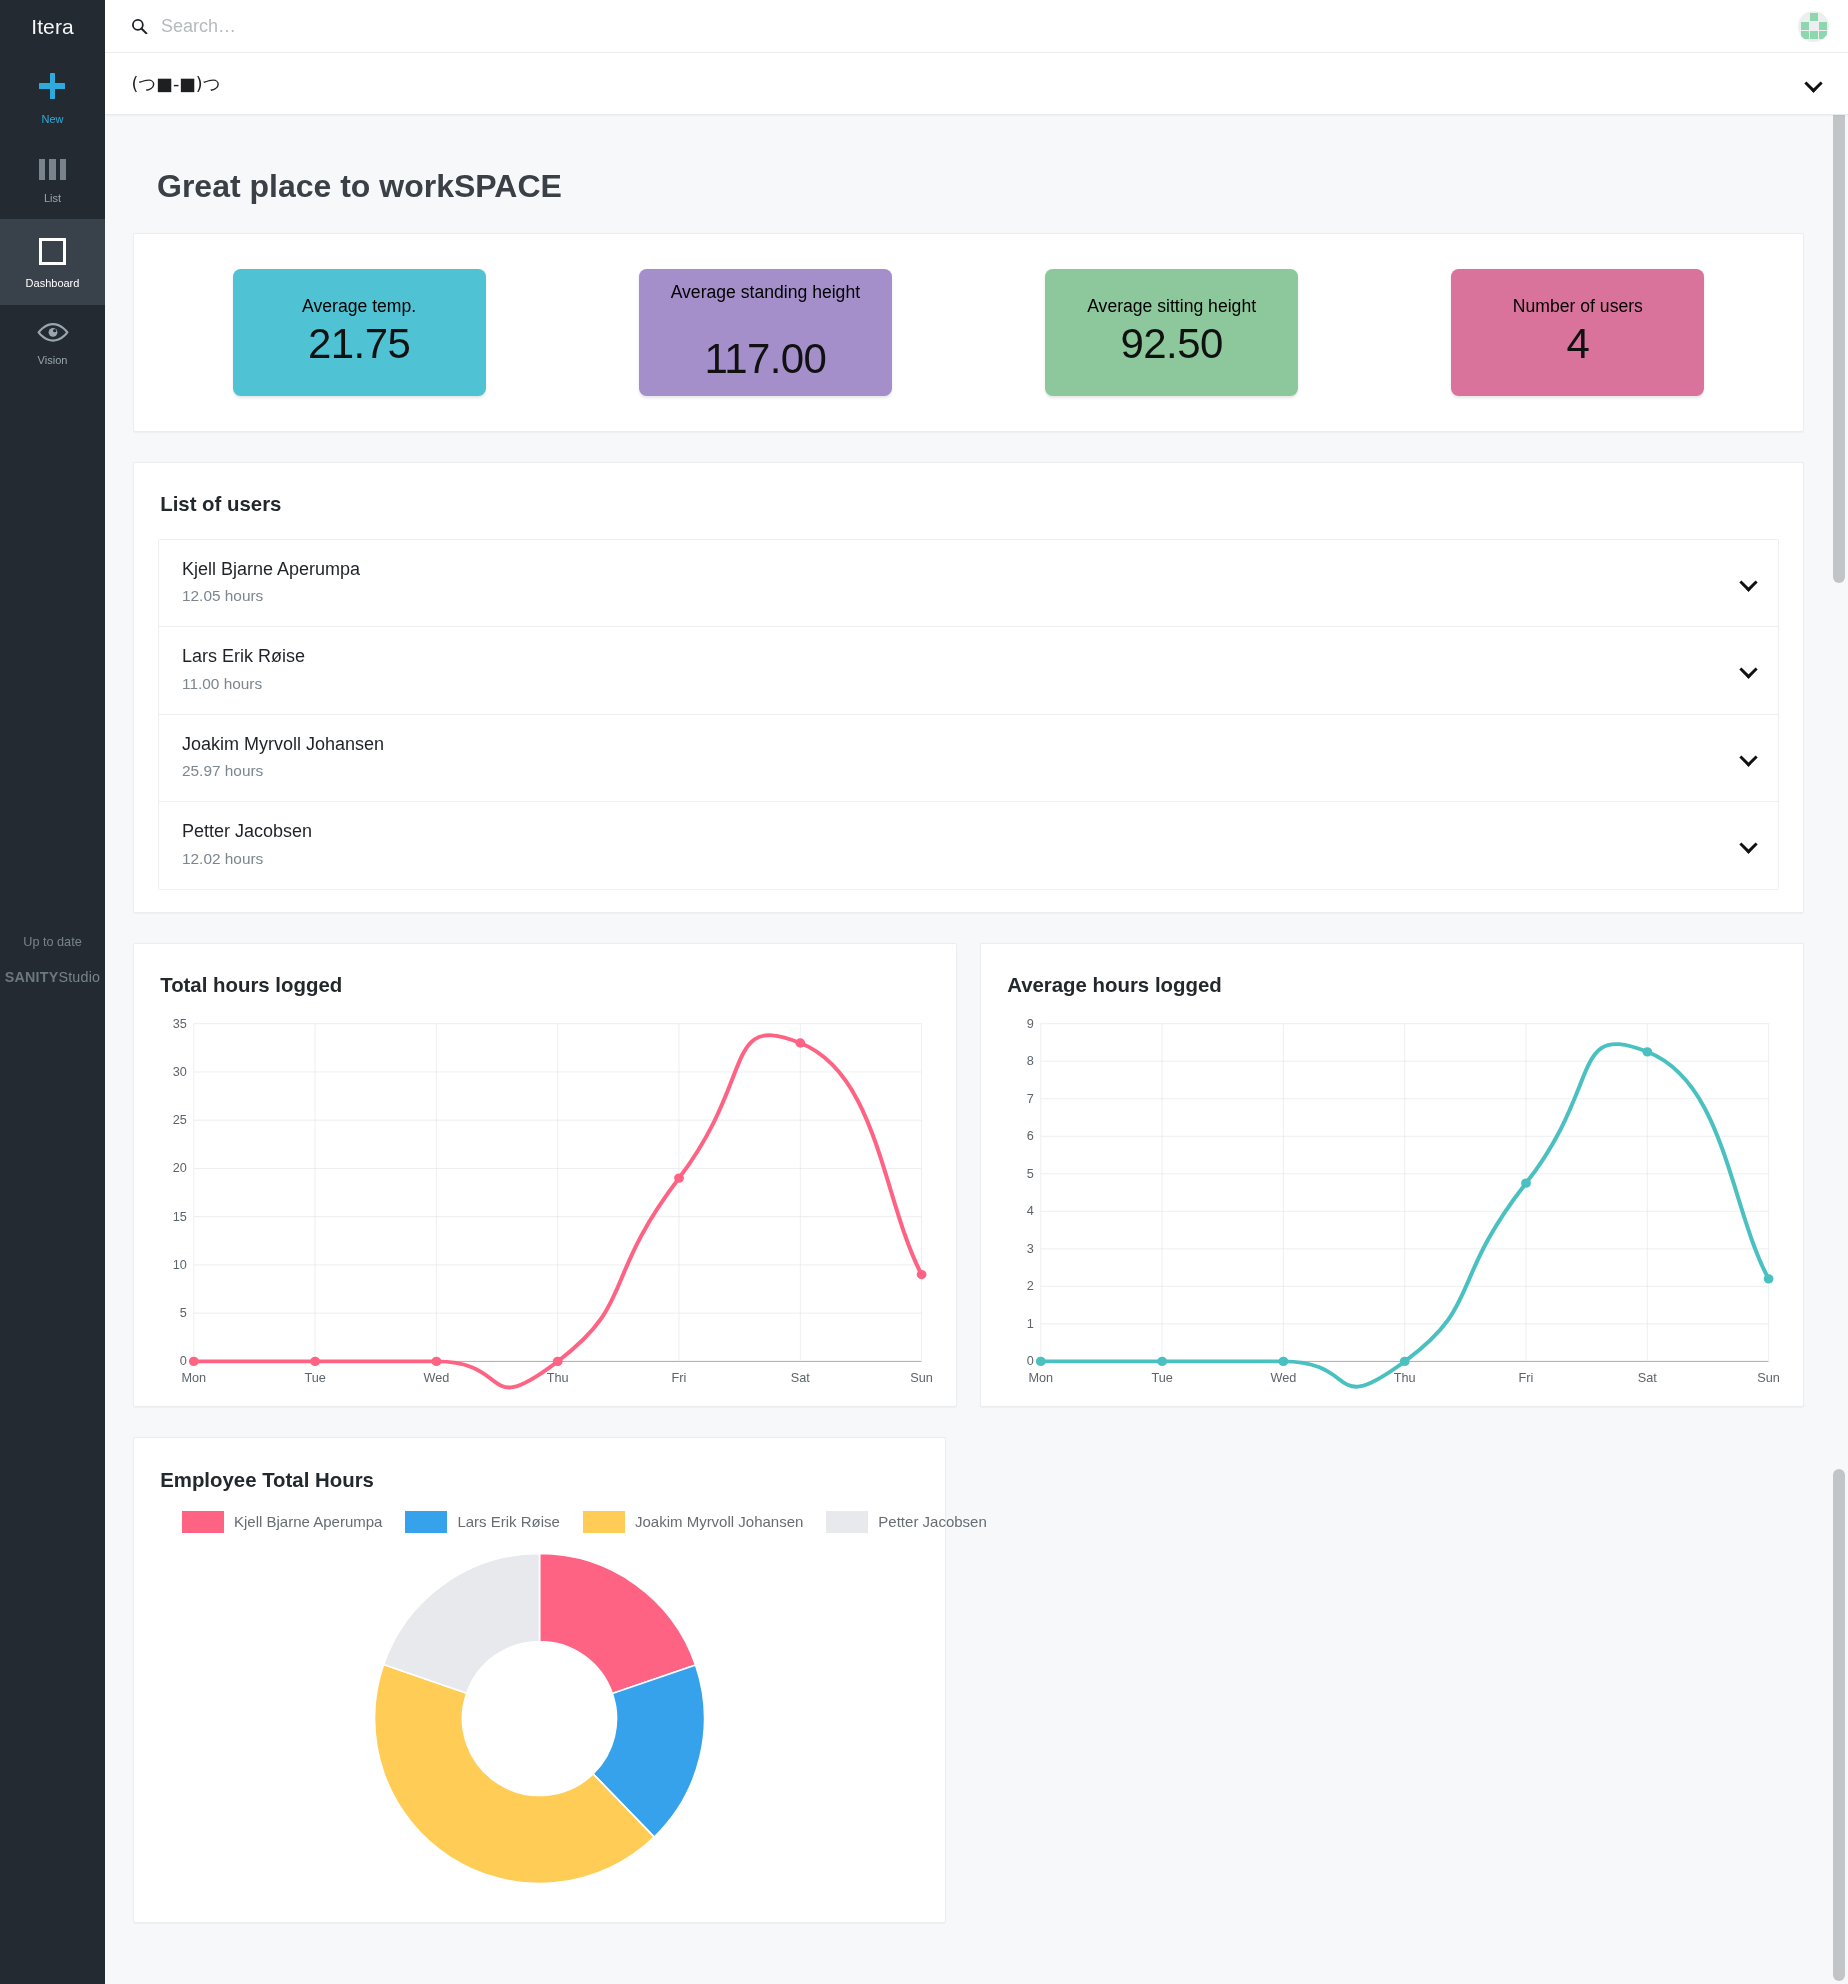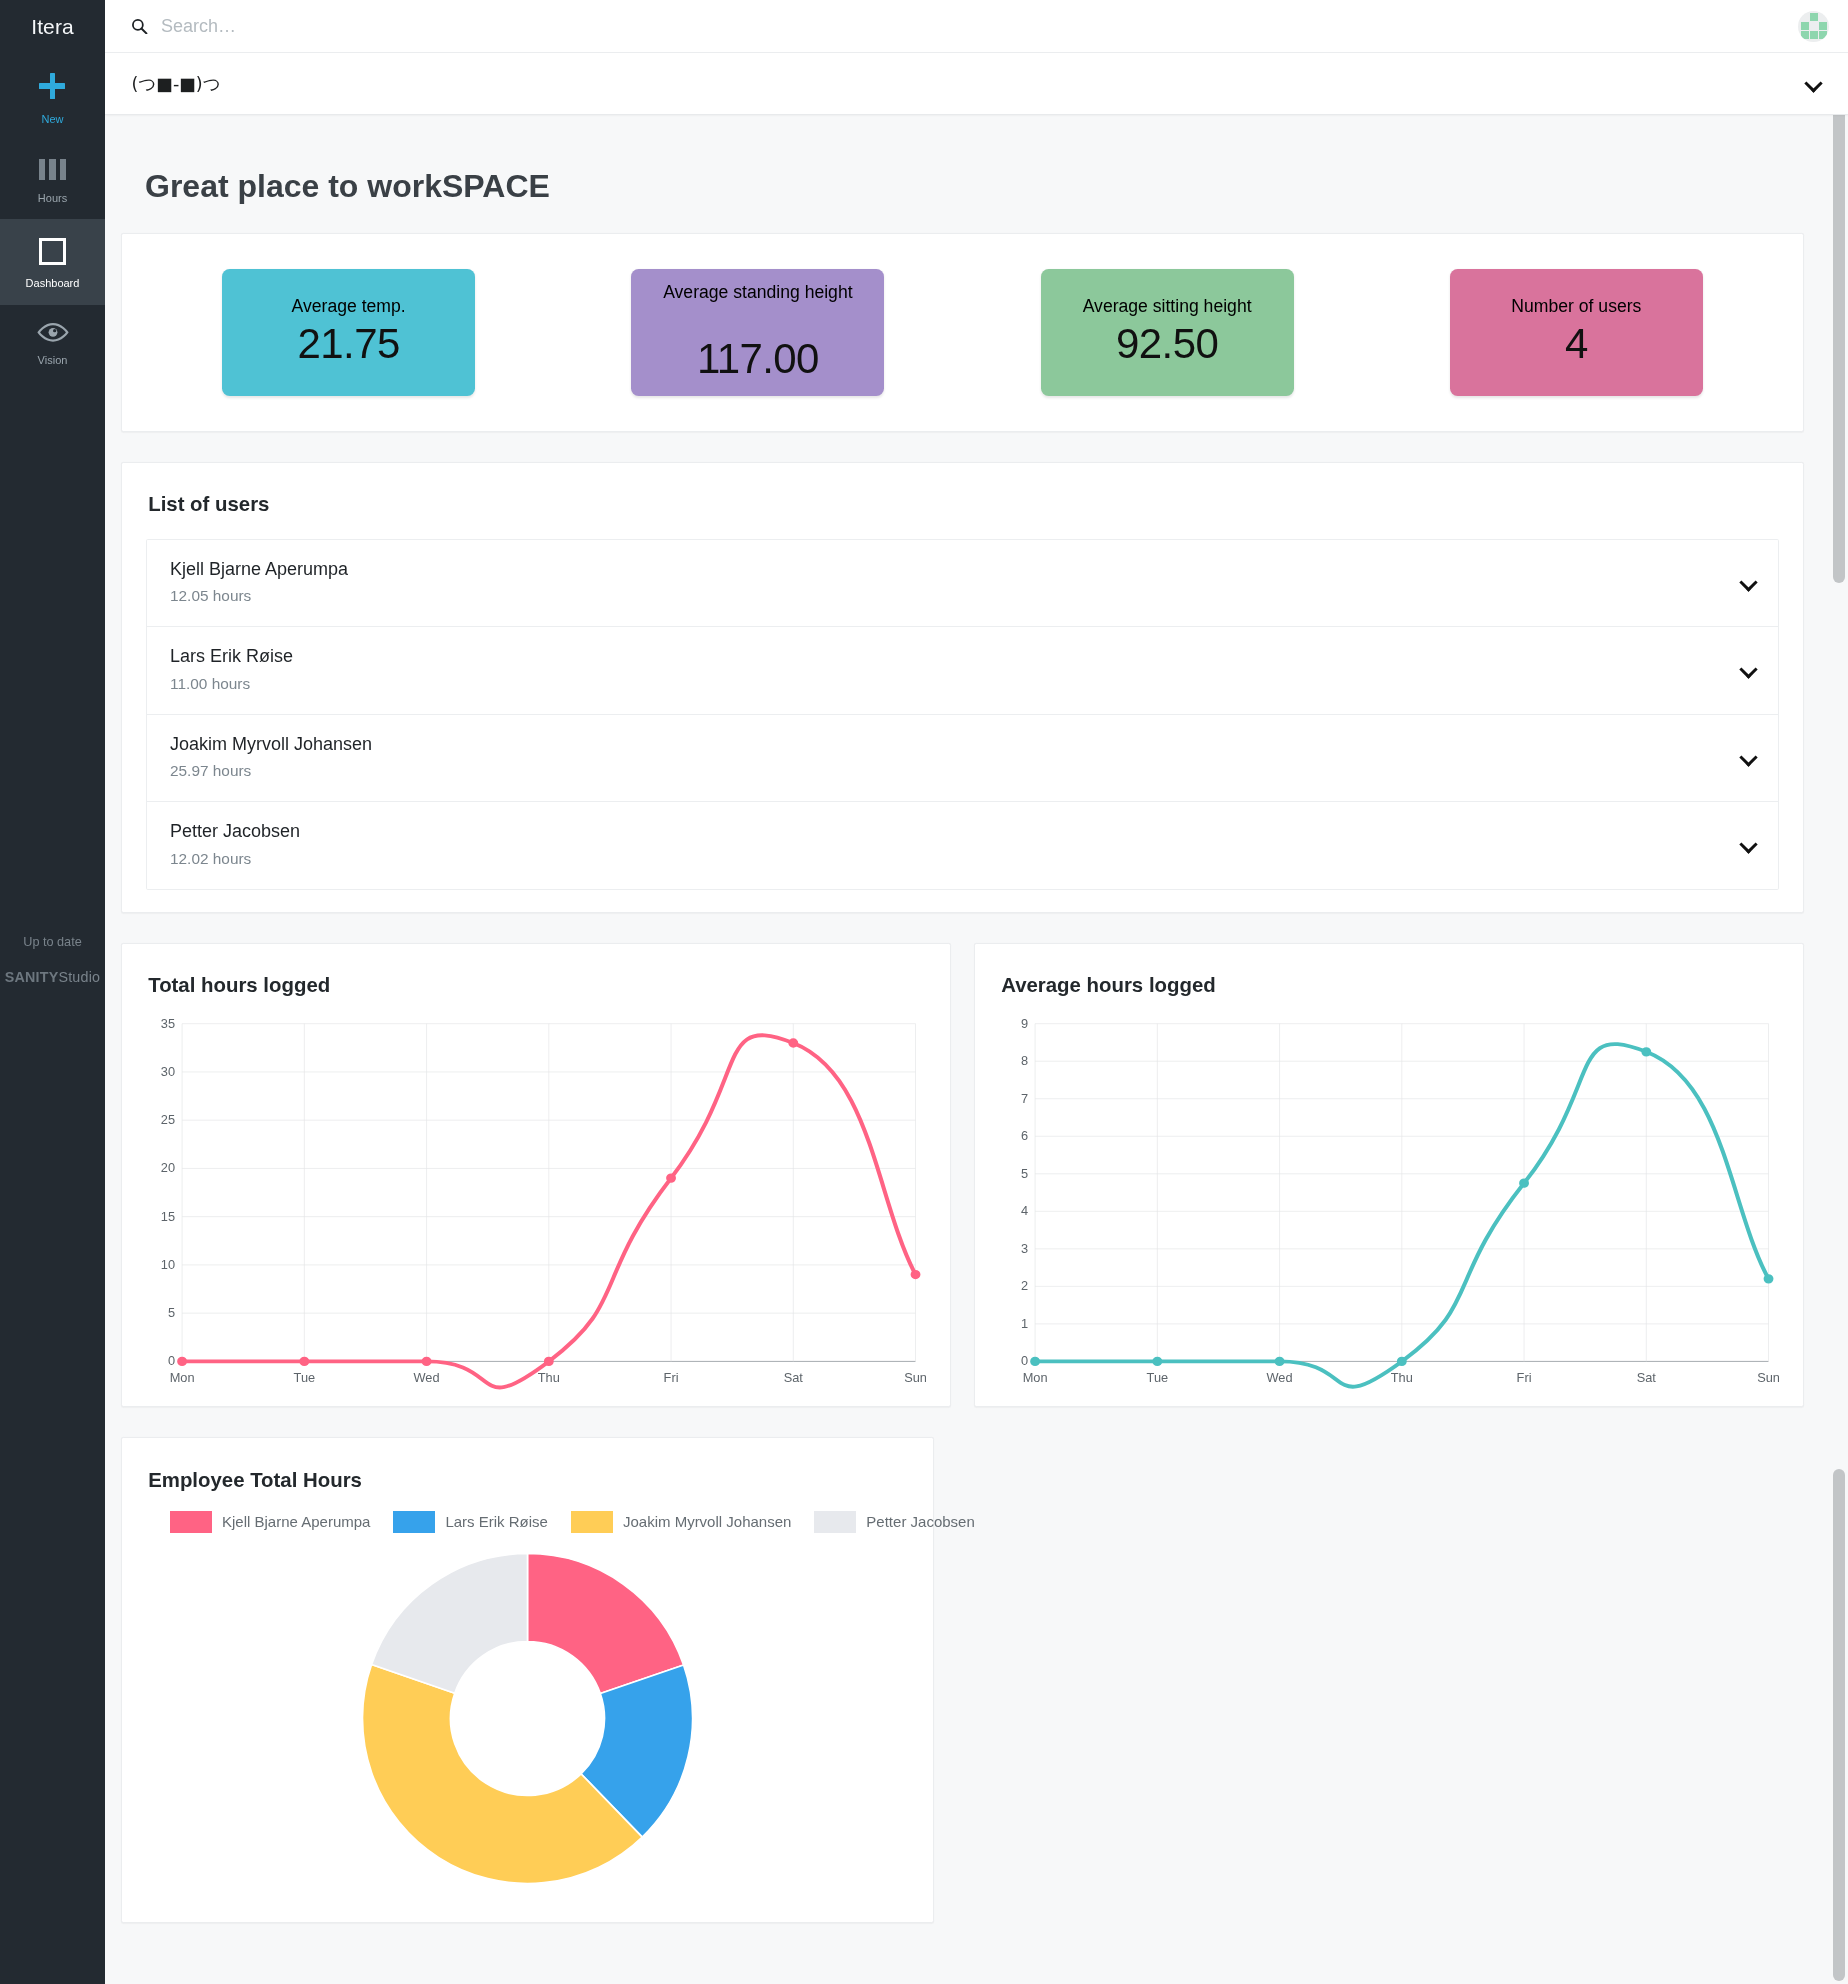--- a/index.html
+++ b/index.html
@@ -103,21 +103,21 @@
     content: ""; position: absolute; left: 1.1px; top: 1.1px;
     width: 10px; height: 10px;
     border-right: 3.3px solid #111; border-bottom: 3.3px solid #111;
     transform: rotate(45deg);
   }
 
   .content {
     flex: 1; overflow: hidden;
     padding: 0 0 0 0;
   }
-  .page { padding: 30px 44px 33px 16px; }
+  .page { padding: 30px 44px 33px 28px; }
   .page-title {
     font-size: 32px; font-weight: 700; color: #3a4046;
     margin: 23px 0 27.5px 24px;
   }
 
   .card {
     background: #fff; border: 0.6px solid #ebedef; border-radius: 2.2px;
     box-shadow: 0 0.6px 1.1px rgba(16,24,32,.04);
   }
 
@@ -184,21 +184,21 @@
       <span class="ic-plus"></span>
       <span class="nav-label">New</span>
     </div>
 
     <div class="nav-item">
       <span class="ic-desk">
           <span></span>
           <span></span>
           <span></span>
         </span>
-      <span class="nav-label">Hours</span>
+      <span class="nav-label">List</span>
     </div>
 
     <div class="nav-item active">
       <span class="ic-square"></span>
       <span class="nav-label">Dashboard</span>
     </div>
 
     <div class="nav-item">
       <span class="ic-eye">
         <svg viewBox="0 0 58 34" width="32" height="18.7">

